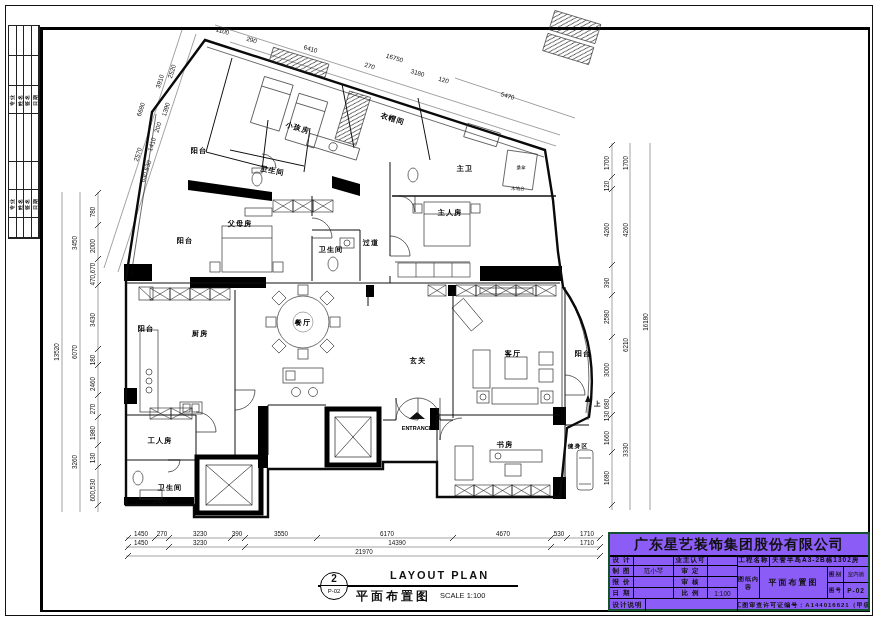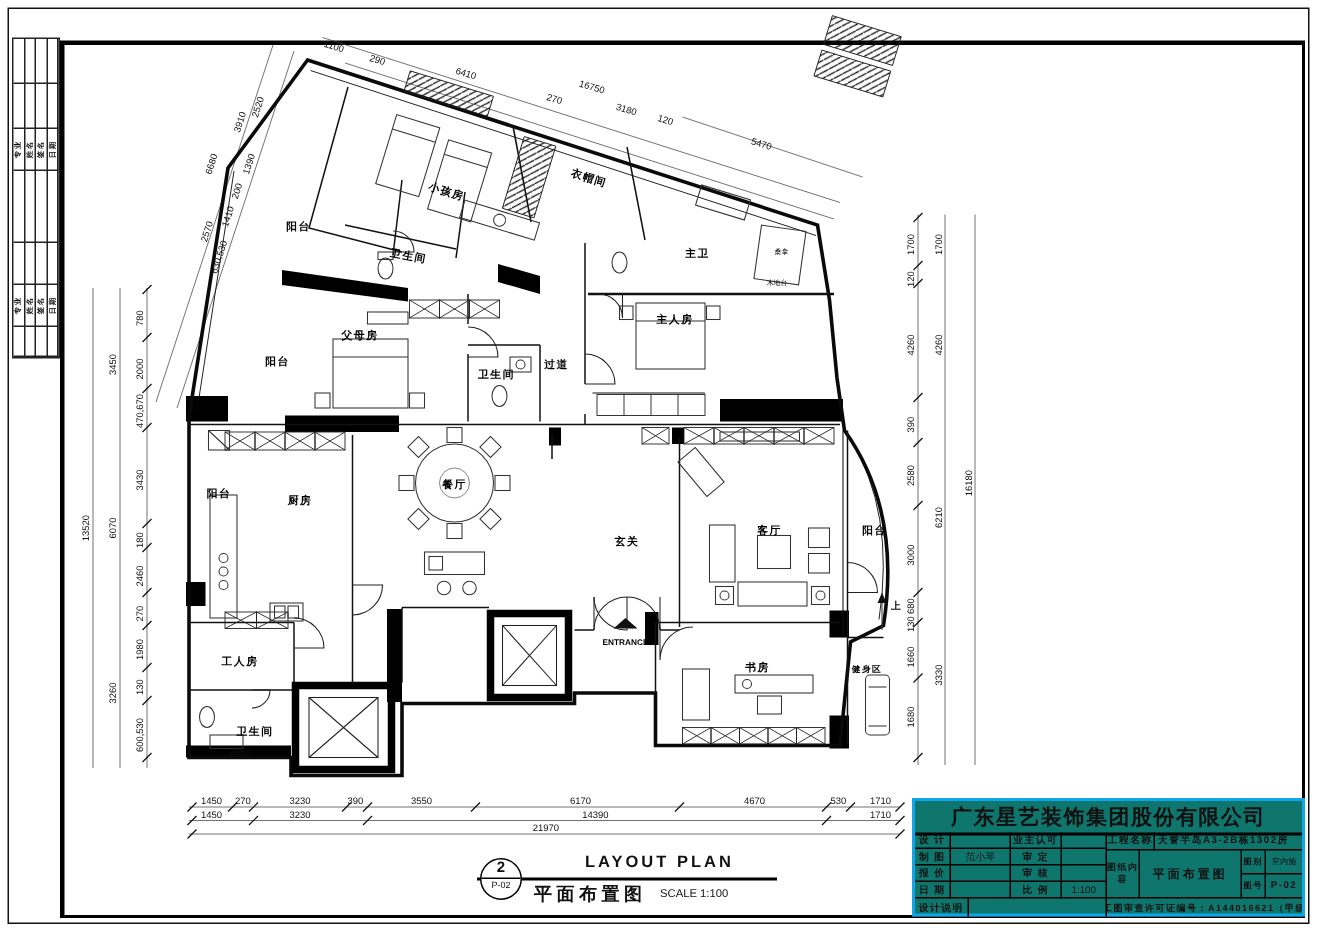--- a/index.html
+++ b/index.html
@@ -6,21 +6,21 @@
   #sheet{position:relative;width:878px;height:620px;background:#ffffff;font-family:"Liberation Sans",sans-serif;color:#111;overflow:hidden;}
   .abs{position:absolute;}
   
   #outer-border{left:5px;top:5px;width:866px;height:609px;border:1px solid #111;}
   #inner-border{left:40px;top:27px;width:830px;height:585px;border-top:3px solid #000;border-left:3px solid #000;border-right:2px solid #000;border-bottom:2px solid #000;box-sizing:border-box;}
   
   #sig-strip{left:8px;top:25px;width:32px;height:214px;border:1px solid #222;box-sizing:border-box;display:grid;grid-template-columns:repeat(4,1fr);grid-template-rows:30px 30px 28px 48px 28px 28px 1fr;}
   #sig-strip div{border-right:1px solid #222;border-bottom:1px solid #222;overflow:hidden;display:flex;align-items:center;justify-content:center;}
   .vtxt{font-size:5px;font-weight:bold;transform:rotate(-90deg);white-space:nowrap;letter-spacing:1px;}
   
-  #titleblock{left:608px;top:532px;width:262px;height:79px;border:2px solid #0ea5e9;box-sizing:border-box;background:#0f766e;font-size:6.5px;}
+  #titleblock{left:608px;top:532px;width:262px;height:79px;border:2px solid #14532d;box-sizing:border-box;background:#8b5cf6;font-size:6.5px;}
   #tb-company{left:0;top:0;width:258px;height:21px;border-bottom:2px solid #000;display:flex;align-items:center;justify-content:center;font-size:14px;font-weight:bold;letter-spacing:1px;white-space:nowrap;}
   .cell{position:absolute;box-sizing:border-box;border-right:1px solid #000;border-bottom:1px solid #000;display:flex;align-items:center;justify-content:center;overflow:hidden;white-space:nowrap;}
   .lbl{font-weight:bold;letter-spacing:1px;}
   
   #stamp{left:318px;top:563px;width:200px;height:44px;}
   #stamp-line{position:absolute;left:0;top:22px;width:200px;height:1.5px;background:#000;}
   #stamp-circle{position:absolute;left:2px;top:9px;width:26px;height:26px;border:1.3px solid #000;border-radius:50%;background:#fff;text-align:center;}
   #stamp-circle .n{display:block;font-size:10px;font-weight:bold;line-height:12px;border-bottom:1px solid #000;}
   #stamp-circle .r{display:block;font-size:6px;line-height:11px;}
   #stamp-en{position:absolute;left:72px;top:6px;font-size:11px;font-weight:bold;letter-spacing:2px;}

